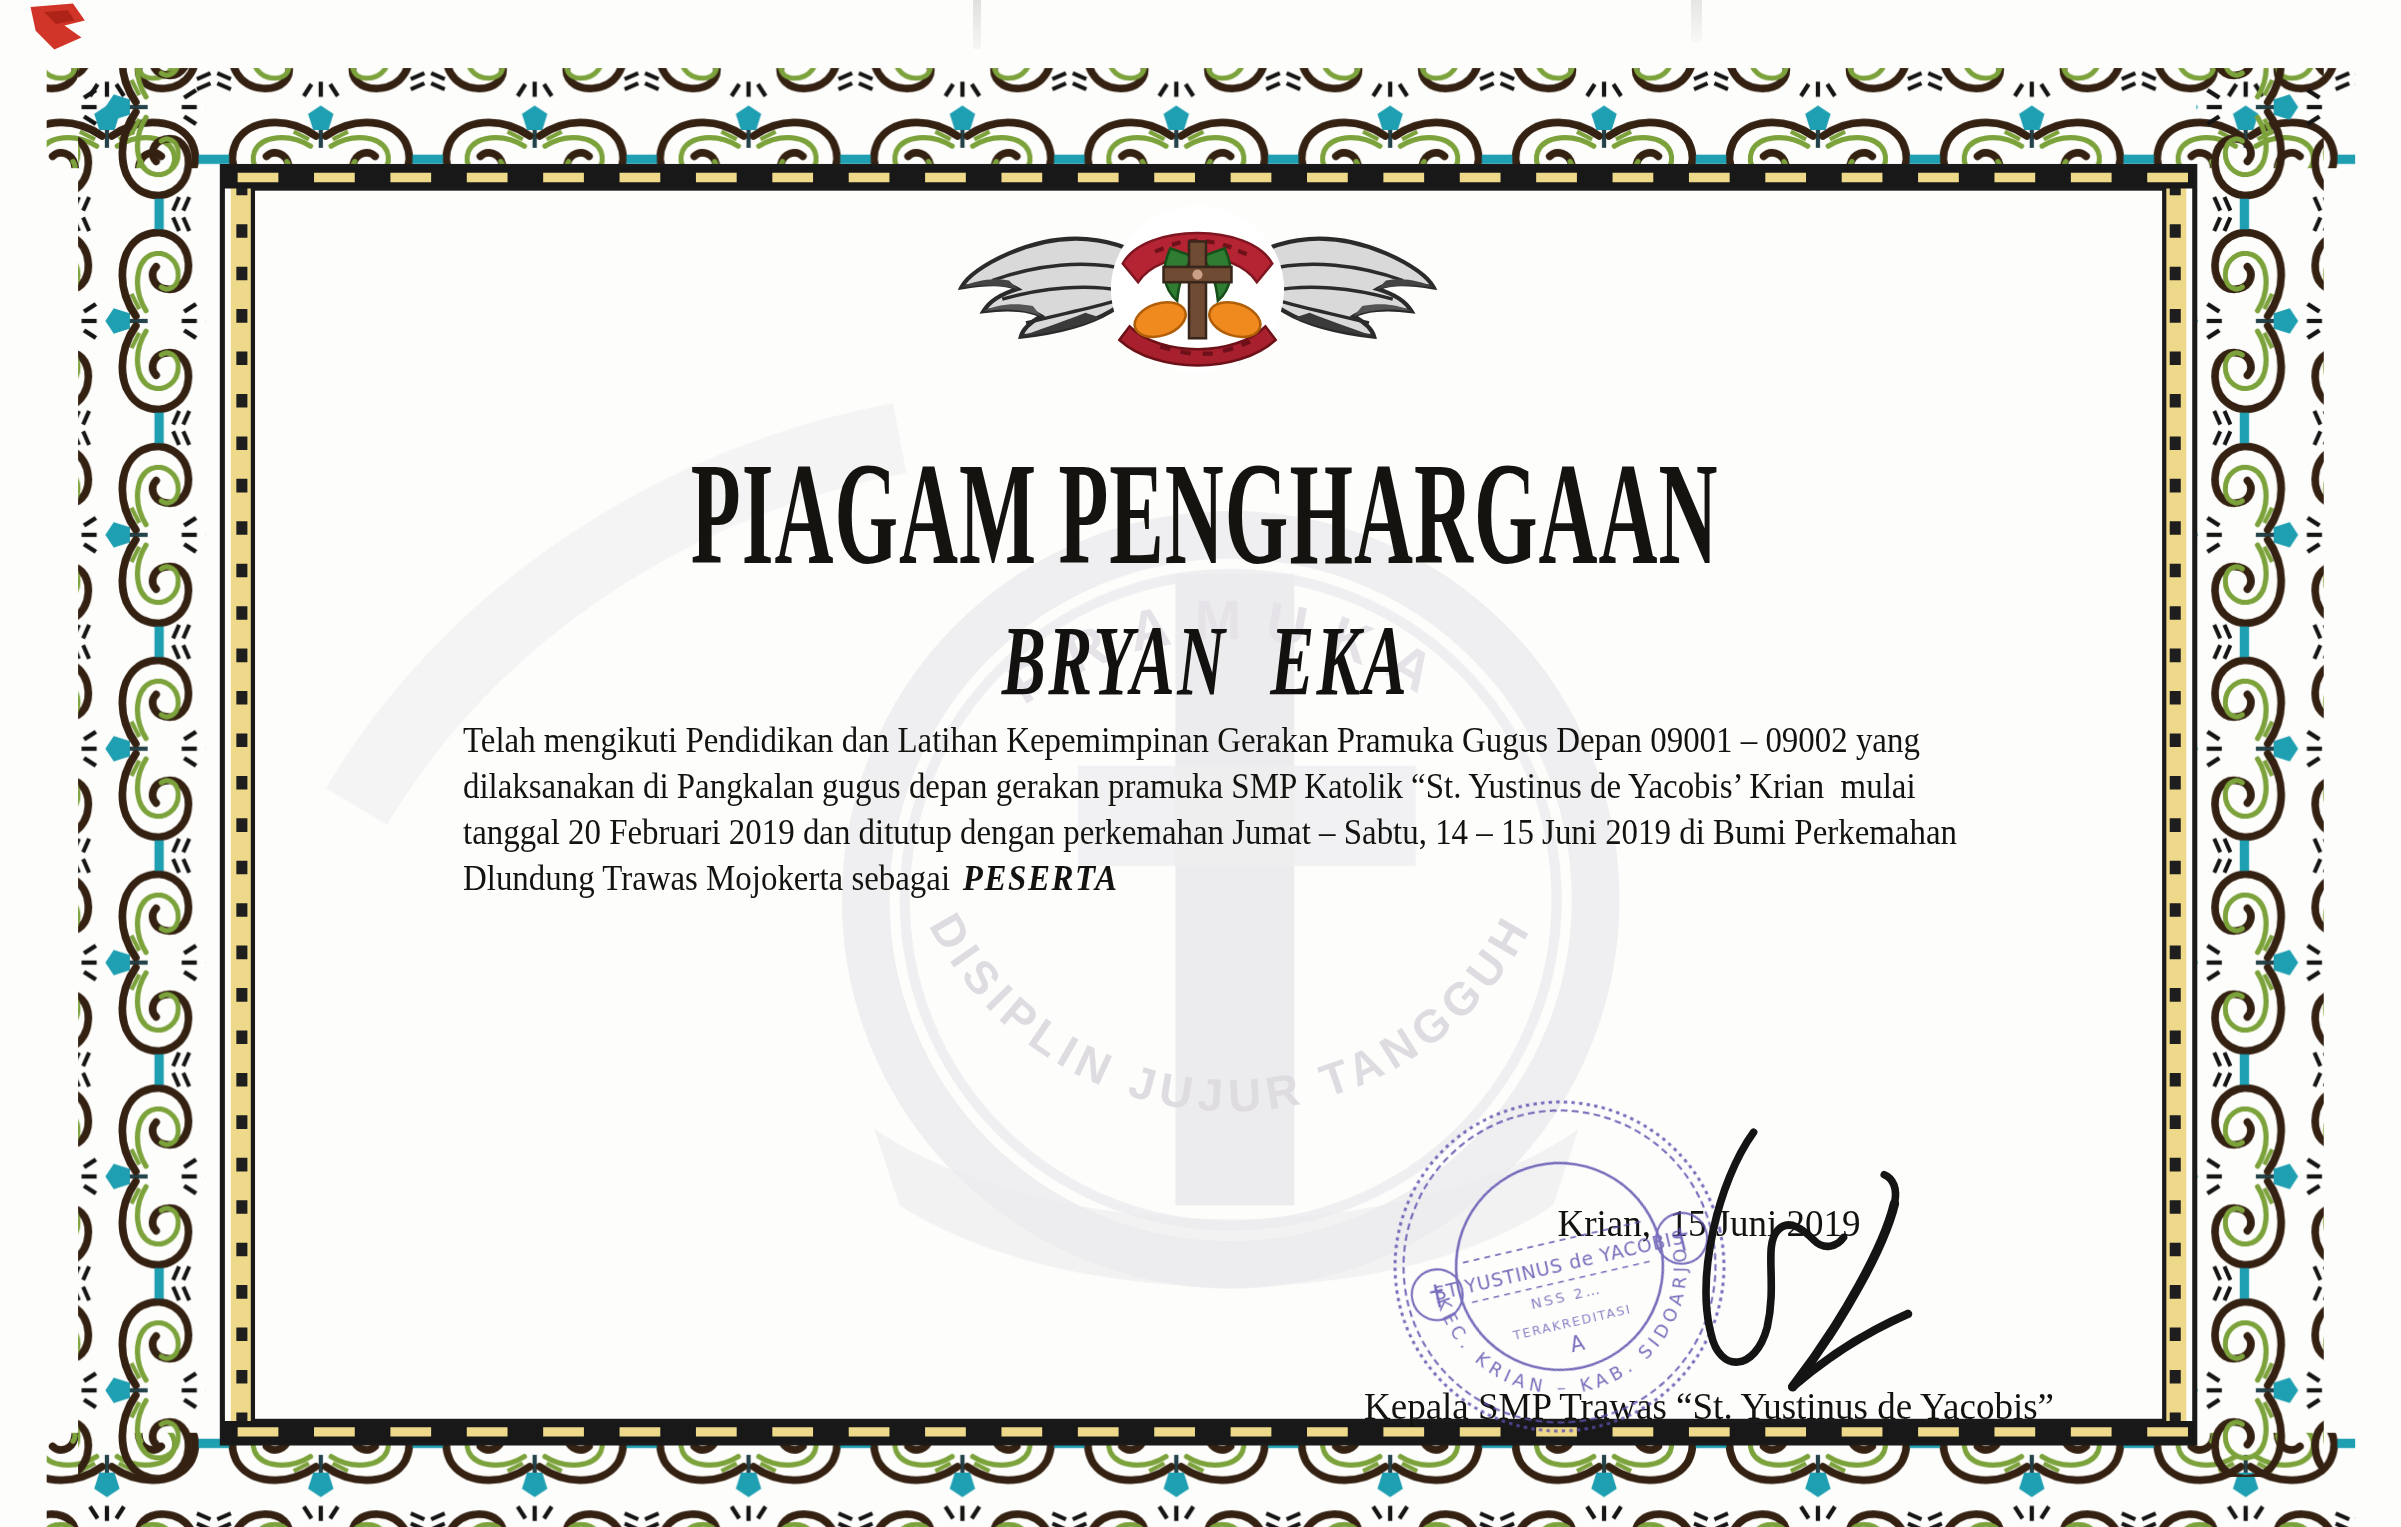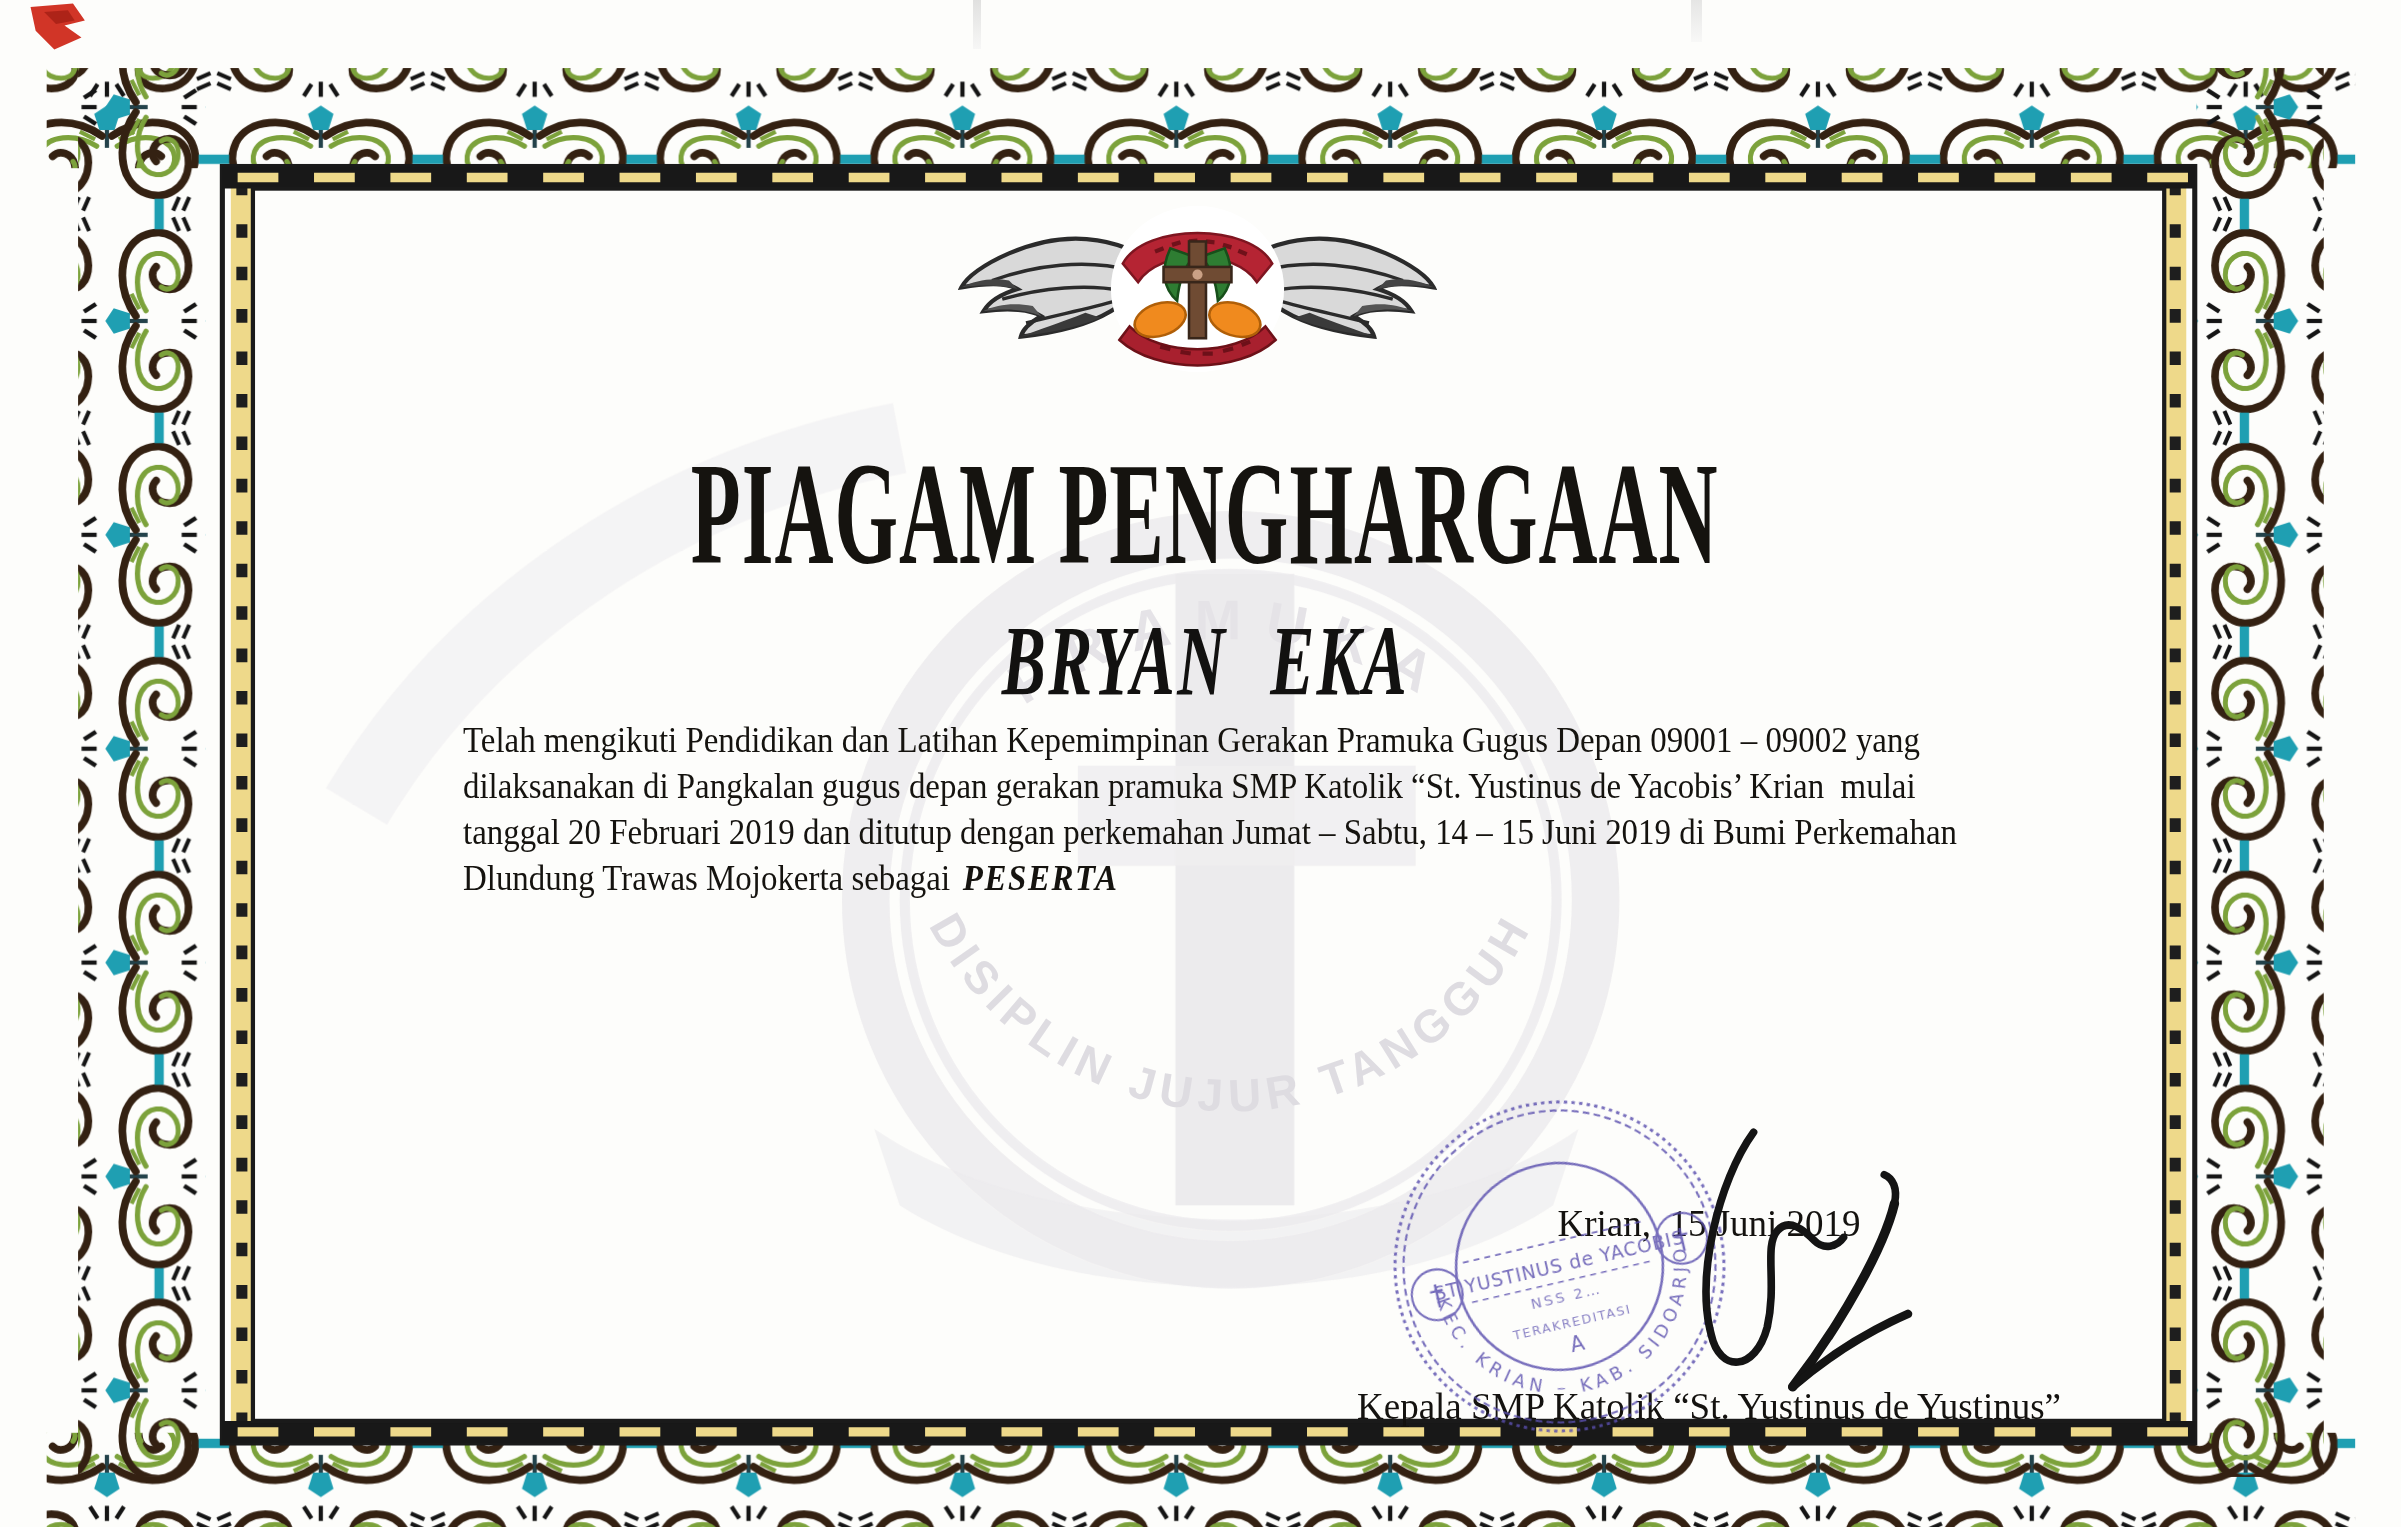--- a/index.html
+++ b/index.html
@@ -200,21 +200,21 @@
 
   <div class="body-block">
     <div class="body-line">Telah mengikuti Pendidikan dan Latihan Kepemimpinan Gerakan Pramuka Gugus Depan 09001 – 09002 yang</div>
     <div class="body-line">dilaksanakan di Pangkalan gugus depan gerakan pramuka SMP Katolik “St. Yustinus de Yacobis’ Krian  mulai</div>
     <div class="body-line">tanggal 20 Februari 2019 dan ditutup dengan perkemahan Jumat – Sabtu, 14 – 15 Juni 2019 di Bumi Perkemahan</div>
     <div class="body-line"><span>Dlundung Trawas Mojokerta sebagai</span><span class="body-emphasis">PESERTA</span></div>
   </div>
 
   <div class="sig-block">
     <div>Krian,  15 Juni 2019</div>
-    <div>Kepala SMP Katolik “St. Yustinus de Yustinus”</div>
+    <div>Kepala SMP Trawas “St. Yustinus de Yacobis”</div>
     
   </div>
 
   <svg class="abs" style="left:1373px;top:1080px;opacity:.82" width="373" height="373" viewBox="0 0 440 440">
     <g transform="rotate(-13 220 220)" stroke="#5a4fae" fill="none" style="filter:blur(0.8px)">
       <circle cx="220" cy="220" r="194" stroke-width="3.5" stroke-dasharray="4 5"></circle>
       <circle cx="220" cy="220" r="184" stroke-width="2.5" stroke-dasharray="8 5"></circle>
       <circle cx="220" cy="220" r="122" stroke-width="3"></circle>
       <circle cx="72" cy="220" r="30" stroke-width="2.5"></circle>
       <circle cx="368" cy="220" r="30" stroke-width="2.5"></circle>

